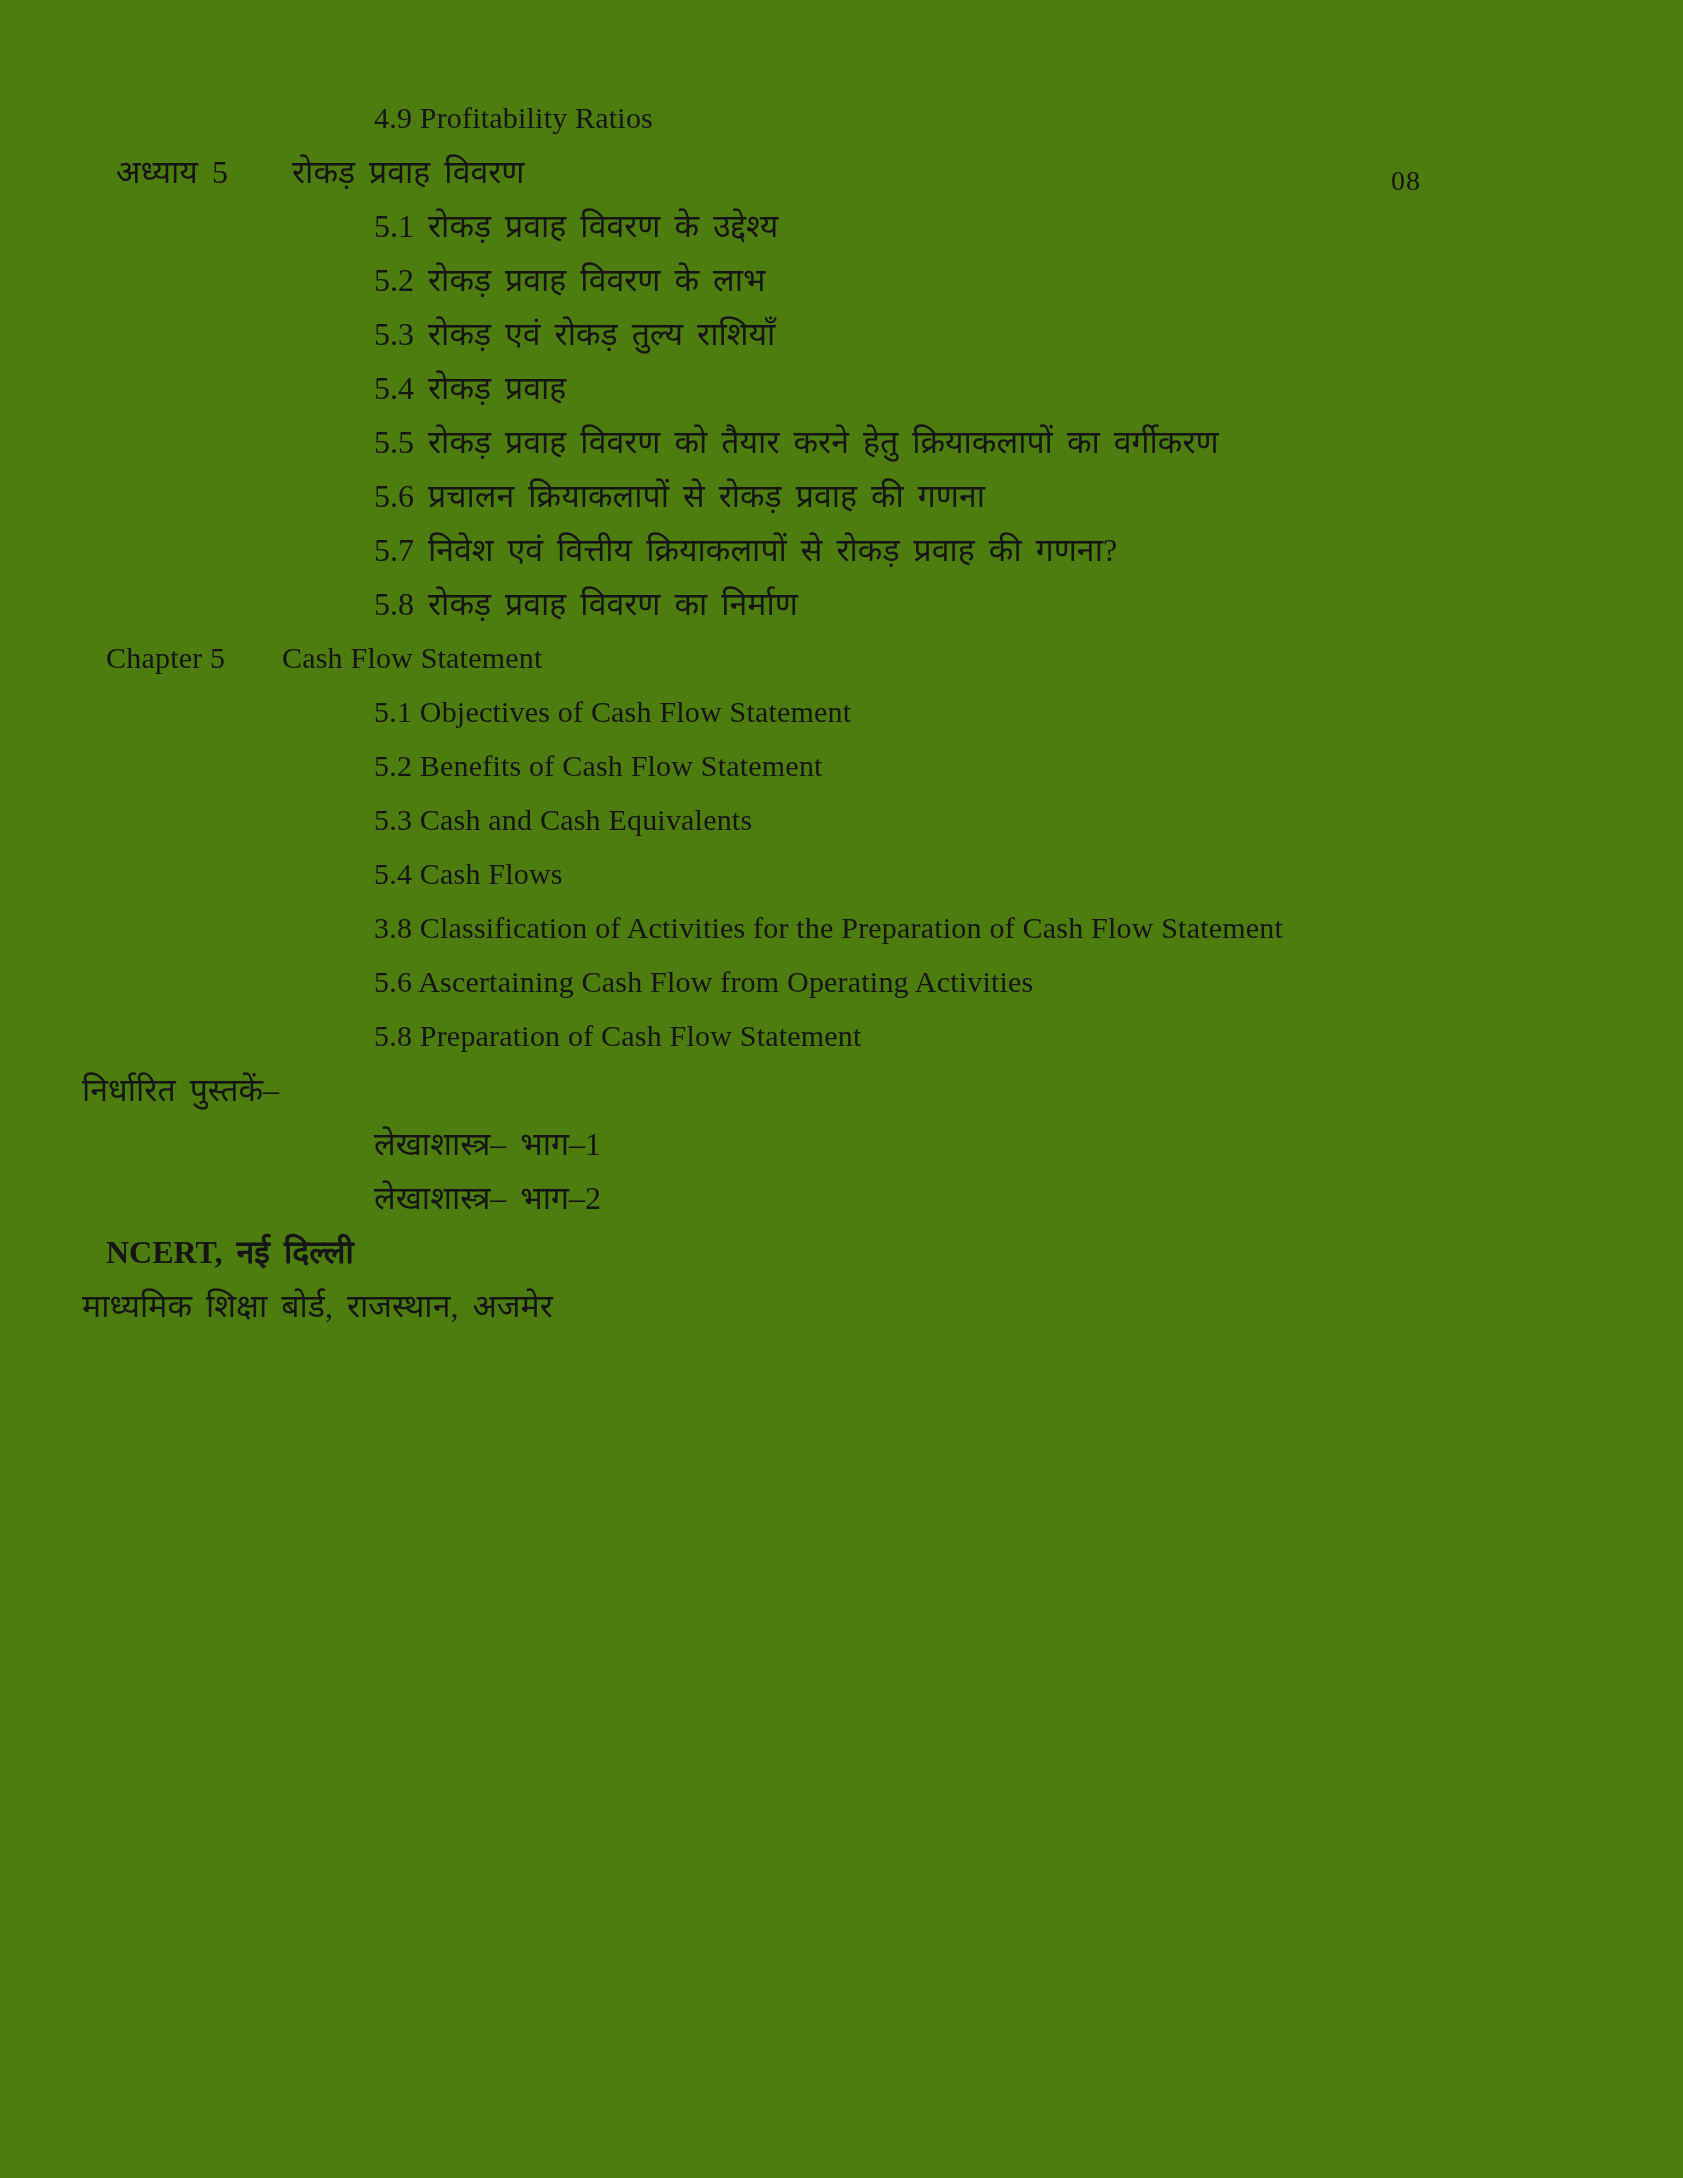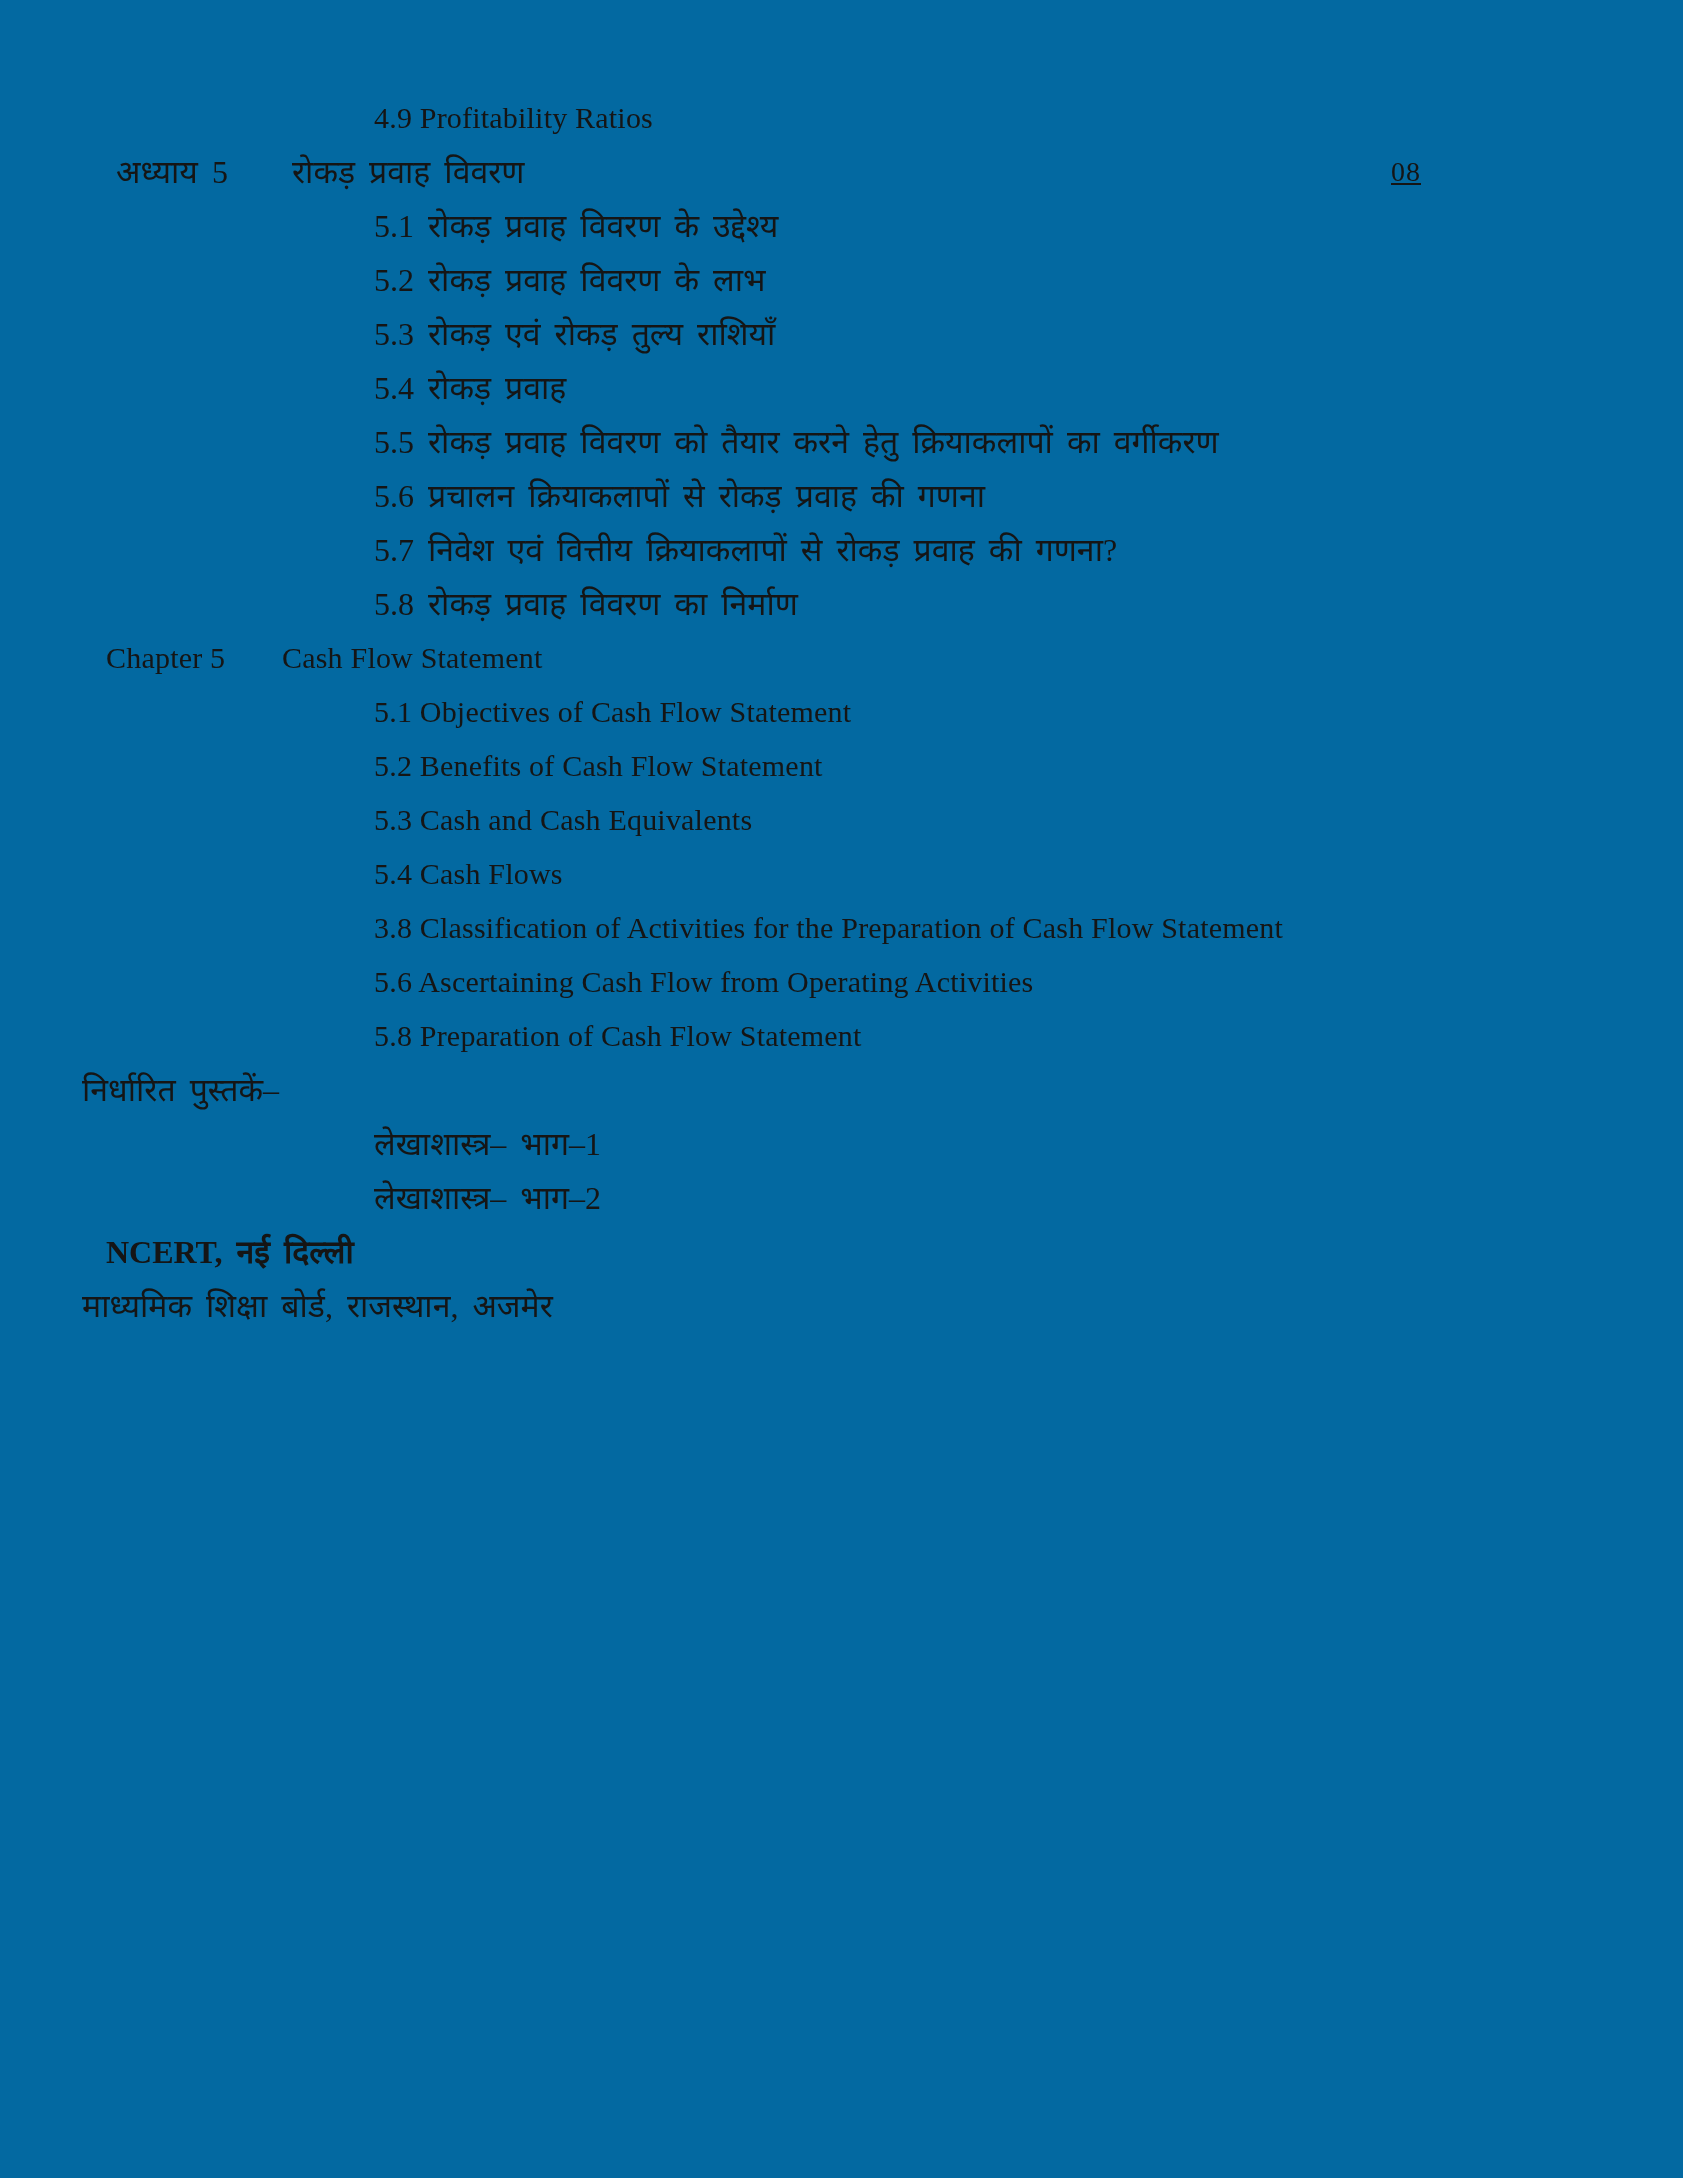--- a/index.html
+++ b/index.html
@@ -4,21 +4,21 @@
 <style>
   html, body {
     margin: 0;
     padding: 0;
     background: #ffffff;
   }
   .sheet {
     position: relative;
     width: 1683px;
     height: 2178px;
-    background: #0369a1;
+    background: #4d7c0f;
     color: #151515;
     font-family: "Liberation Serif", "DejaVu Serif", serif;
     overflow: hidden;
   }
   .doc {
     padding-top: 91px;
   }
   .row {
     position: relative;
     height: 54px;
@@ -44,25 +44,24 @@
   .hi {
     font-family: "Liberation Serif", "DejaVu Serif", serif;
     font-size: 32px;
     word-spacing: 6px;
   }
   .bold { font-weight: bold; margin-left: 24px; }
 
   .pageno {
     position: absolute;
     left: 1391px;
-    top: 0;
+    top: 9px;
     font-size: 28px;
     line-height: 54px;
     letter-spacing: 1px;
-    text-decoration: underline;
   }
 </style>
 </head>
 <body>
 
 <div class="sheet">
   <div class="doc">
 
     <div class="row indent en">4.9 Profitability Ratios</div>
 

